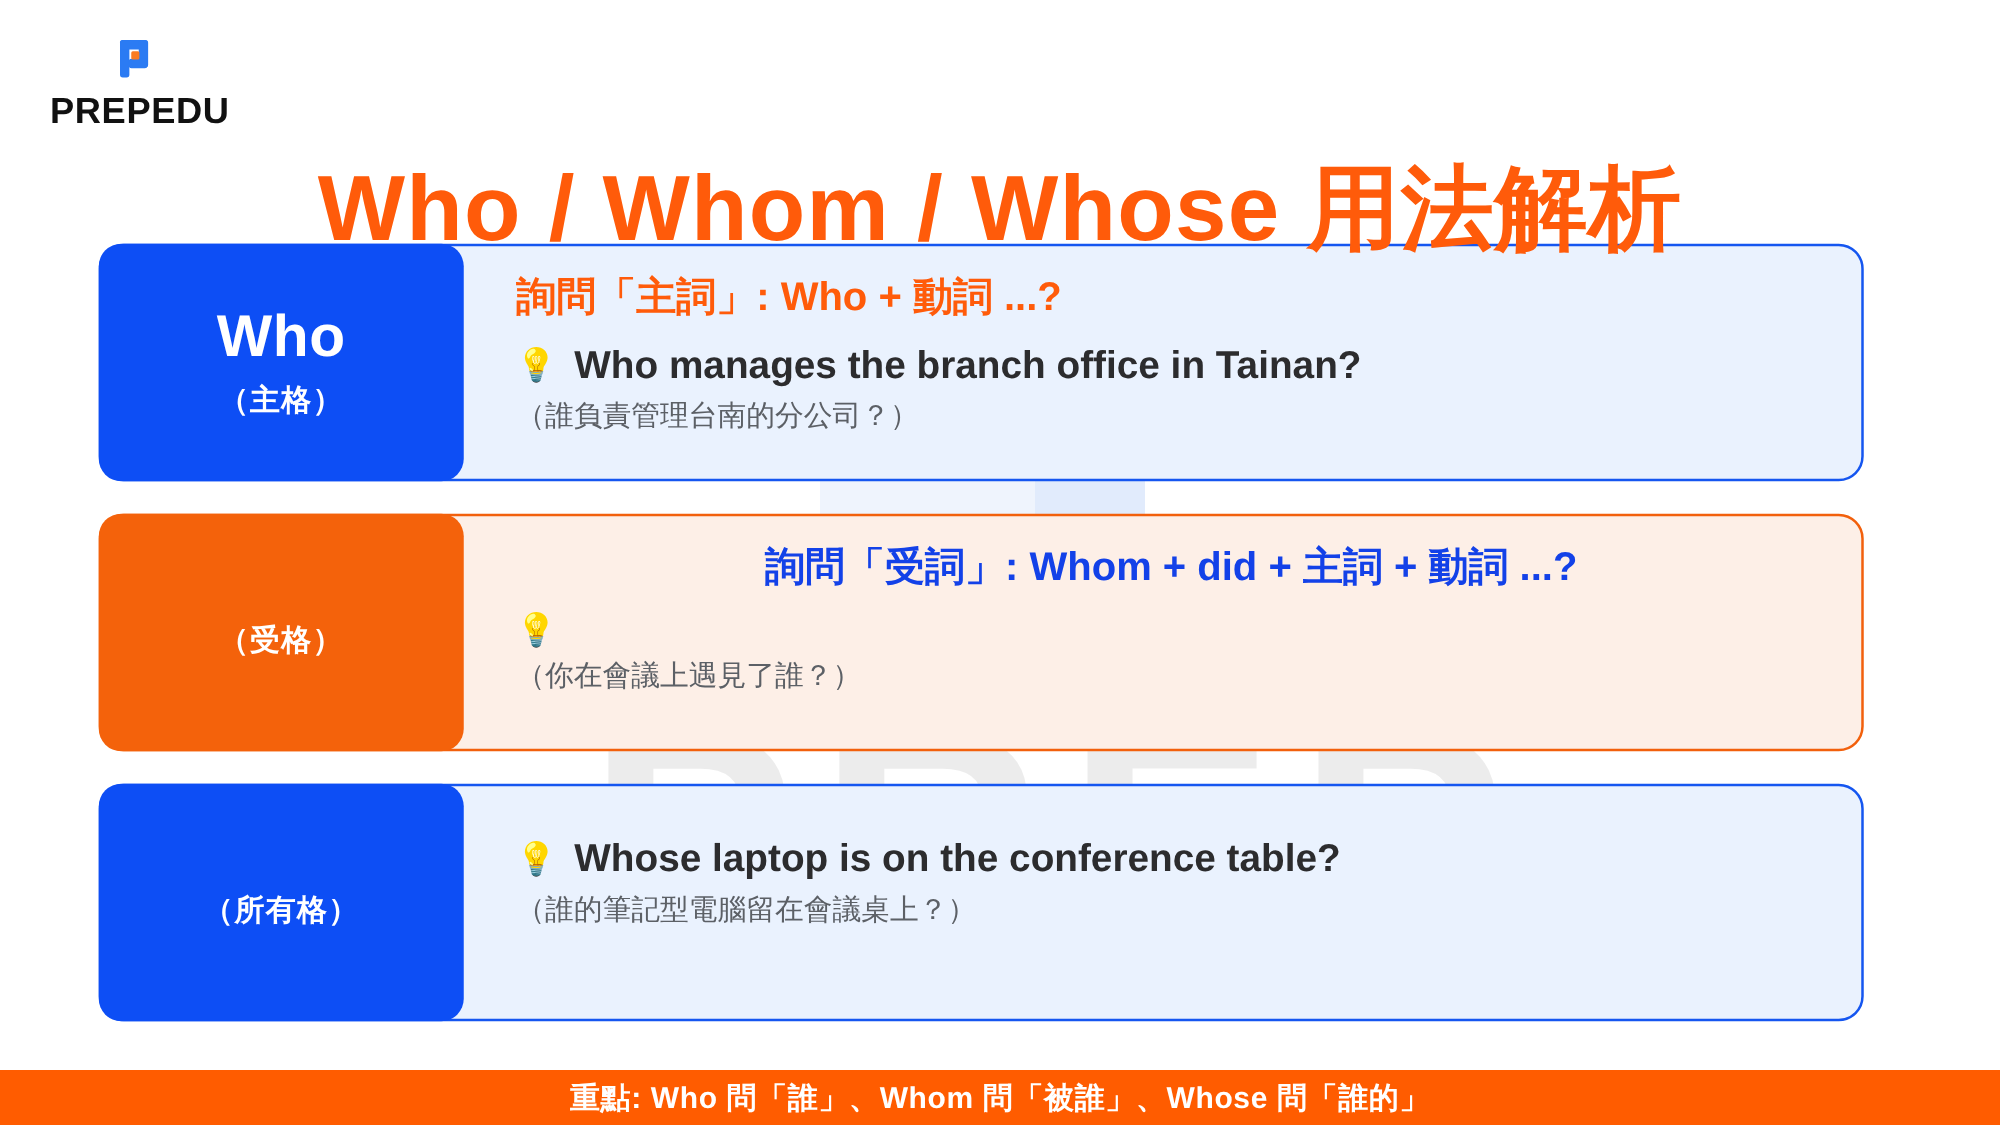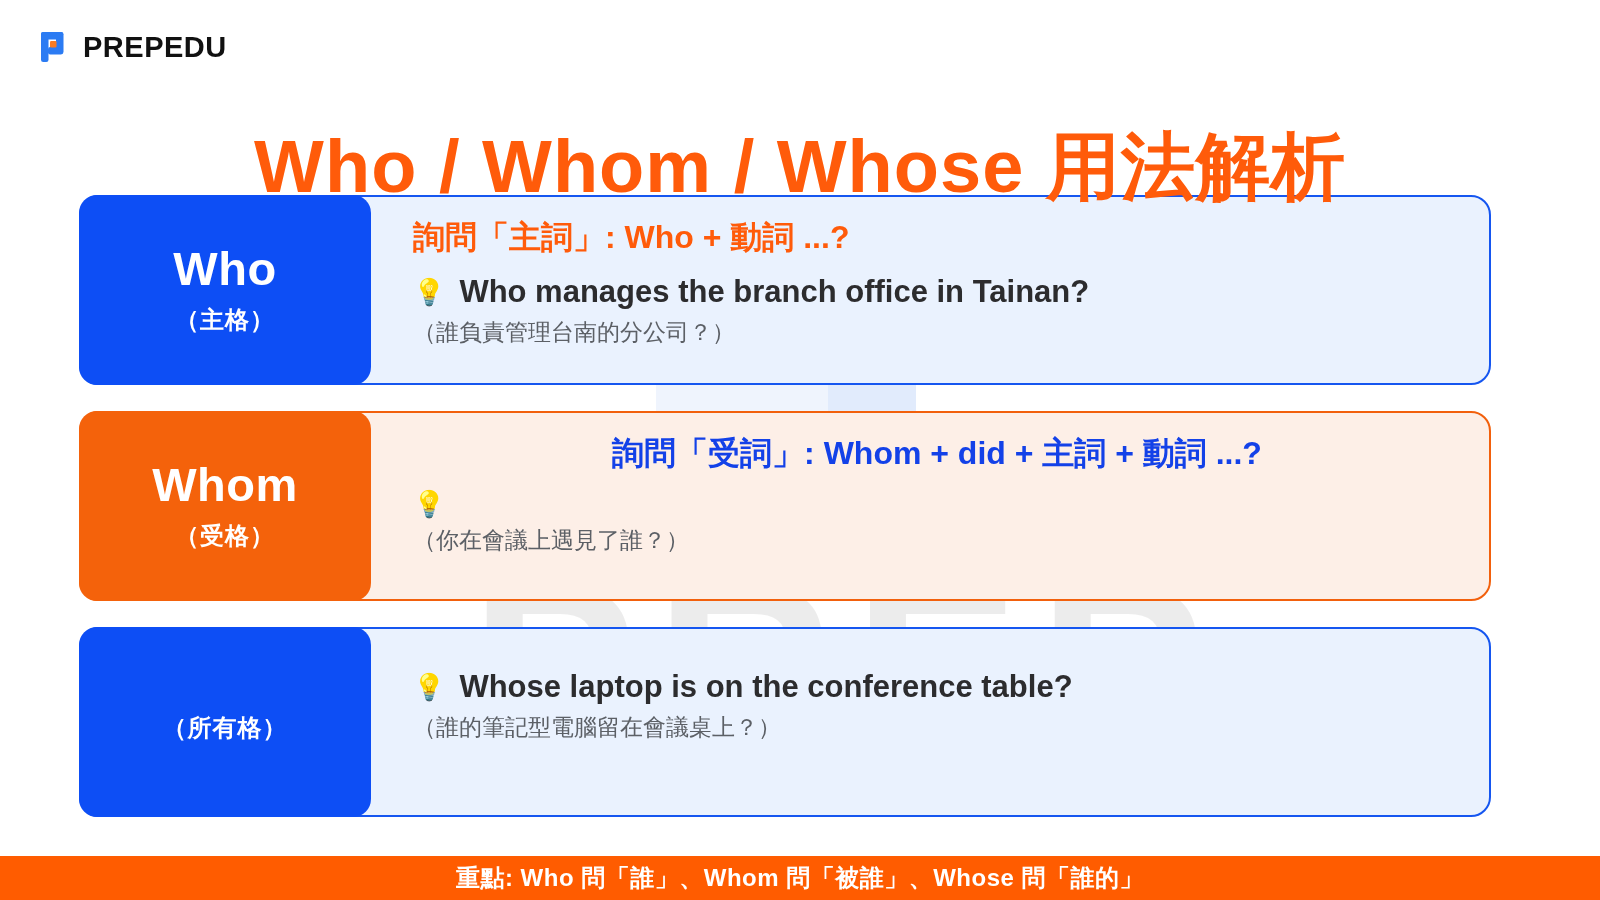--- a/index.html
+++ b/index.html
@@ -45,20 +45,21 @@
 
   
   #brand {
     position: absolute;
     left: 40px;
     top: 30px;
     display: flex;
     align-items: center;
     gap: 9px;
     z-index: 5;
+    flex-direction: column;
   }
   #brand-logo-icon { width: 34px; height: 34px; display: block; }
   #brand-name {
     font-size: 29px;
     font-weight: 700;
     letter-spacing: 0.5px;
     color: #111111;
     font-family: "Liberation Sans", "DejaVu Sans", sans-serif;
   }
 
@@ -225,21 +226,20 @@
       <div class="example-line">
         <span class="bulb-icon">💡</span>
         <span class="example-en">Who manages the branch office in Tainan?</span>
       </div>
       <div class="example-zh">（誰負責管理台南的分公司？）</div>
     </div>
   </div>
 
   <div class="rule-row theme-orange">
     <div class="case-panel">
-      <div class="case-word">Whom</div>
       <div class="case-sub">（受格）</div>
     </div>
     <div class="row-content">
       <div class="pattern-line pattern-blue">詢問「受詞」: Whom + did + 主詞 + 動詞 ...?</div>
       <div class="example-line">
         <span class="bulb-icon">💡</span>
       </div>
       <div class="example-zh">（你在會議上遇見了誰？）</div>
     </div>
   </div>

